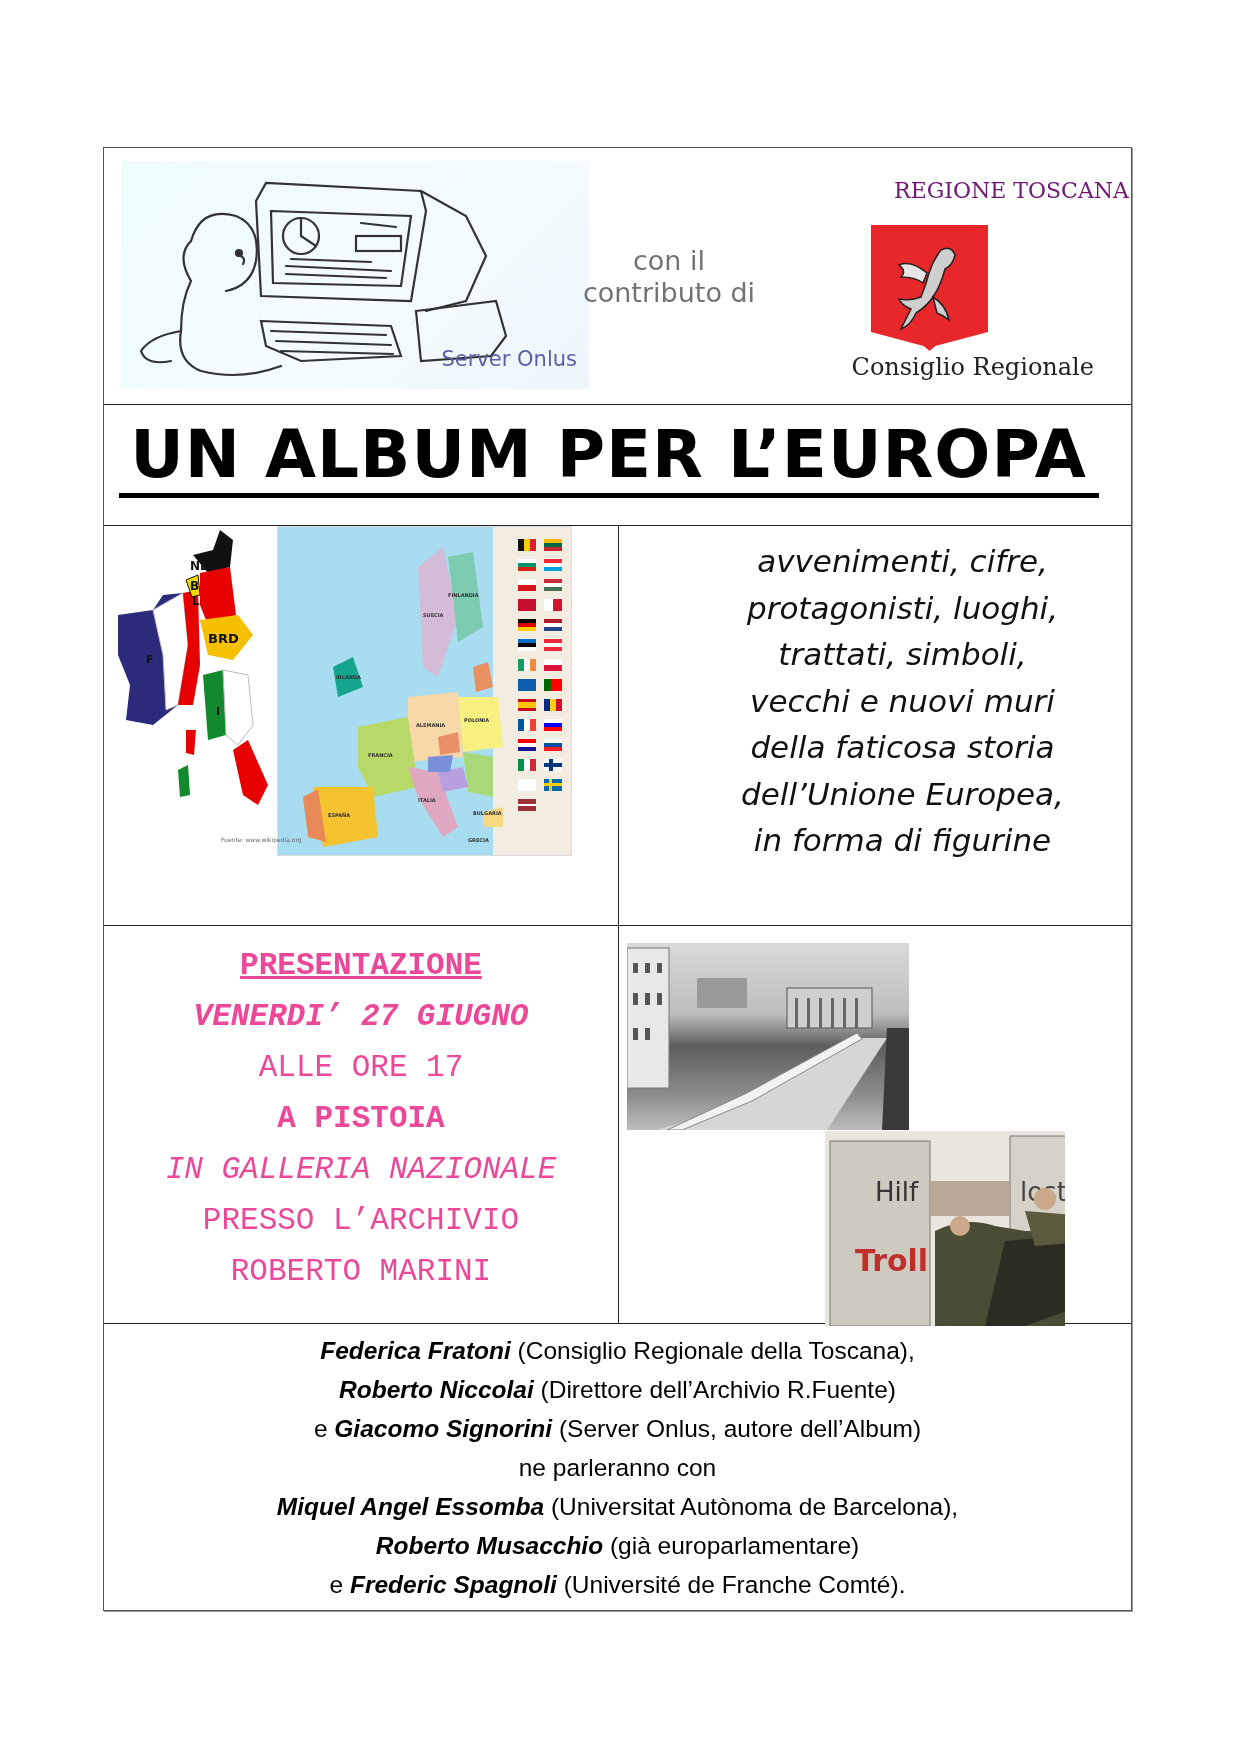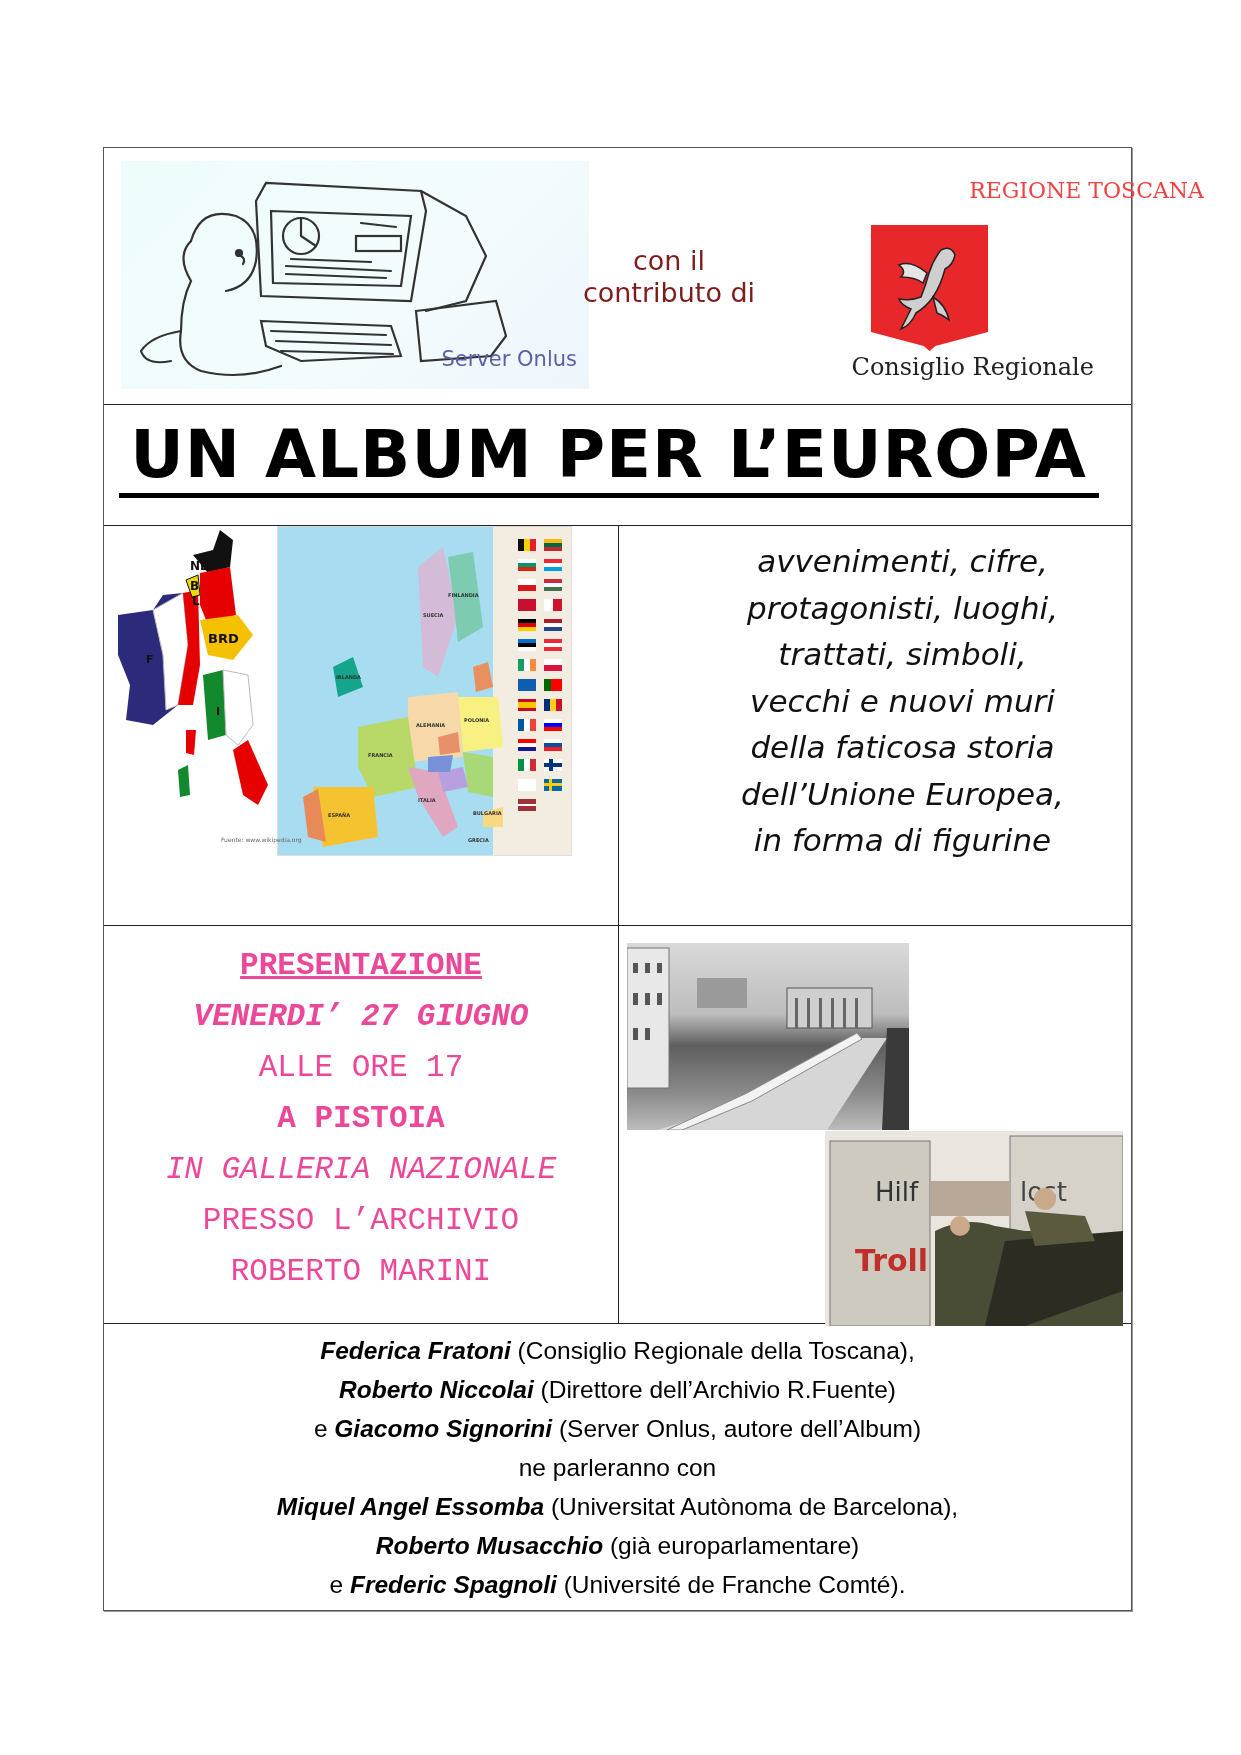--- a/index.html
+++ b/index.html
@@ -17,25 +17,25 @@
     background:linear-gradient(135deg,#eefcfc 0%,#f3fbff 60%,#eef6fb 100%);
     overflow:hidden;
   }
   .server-logo svg { position:absolute; left:0; top:0; }
   .server-label {
     position:absolute; right:12px; bottom:18px; color:#5a5fa8;
     font-family:"DejaVu Sans", sans-serif; font-size:21px;
   }
   .contrib {
     position:absolute; left:441px; top:97px; width:248px; text-align:center;
-    font-family:"DejaVu Sans", sans-serif; font-size:27px; line-height:32px; color:#7f1d1d;
+    font-family:"DejaVu Sans", sans-serif; font-size:27px; line-height:32px; color:#737373;
   }
   .rt-title {
-    position:absolute; left:680px; top:30px; width:420px; text-align:right;
-    font-family:"DejaVu Serif", serif; font-size:22px; color:#ef4444; letter-spacing:0px;
+    position:absolute; left:642px; top:30px; width:420px; text-align:center;
+    font-family:"DejaVu Serif", serif; font-size:22px; color:#701a75; letter-spacing:0px;
     padding-left:111px; box-sizing:border-box;
   }
   .rt-shield {
     position:absolute; left:767px; top:77px; width:117px; height:126px;
     background:#e8272b;
     clip-path: polygon(0 0,100% 0,100% 85%,55% 96%,50% 100%,45% 96%,0 85%);
   }
   .rt-shield svg { position:absolute; left:0; top:0; }
   .rt-consiglio {
     position:absolute; left:700px; top:205px; width:290px; text-align:right;
@@ -76,21 +76,21 @@
   }
   .event .b { font-weight:bold; }
   .event .u { text-decoration:underline; }
   .event .i { font-style:italic; }
   .photo1 {
     position:absolute; left:523px; top:795px; width:282px; height:187px;
     background:linear-gradient(180deg,#d9d9d9 0%,#bdbdbd 38%,#5e5e5e 55%,#8a8a8a 80%,#bcbcbc 100%);
     overflow:hidden;
   }
   .photo2 {
-    position:absolute; left:721px; top:983px; width:298px; height:195px;
+    position:absolute; left:721px; top:983px; width:240px; height:195px;
     background:linear-gradient(180deg,#e9e6e0 0%,#d8d2c8 35%,#6f6a5a 60%,#3a3d30 100%);
     overflow:hidden;
   }
 
   
   .speakers {
     position:absolute; left:0; right:0; top:1183px; text-align:center;
     font-family:"Liberation Sans", sans-serif; font-size:24.5px; line-height:39px; color:#000;
     font-stretch:condensed;
   }

